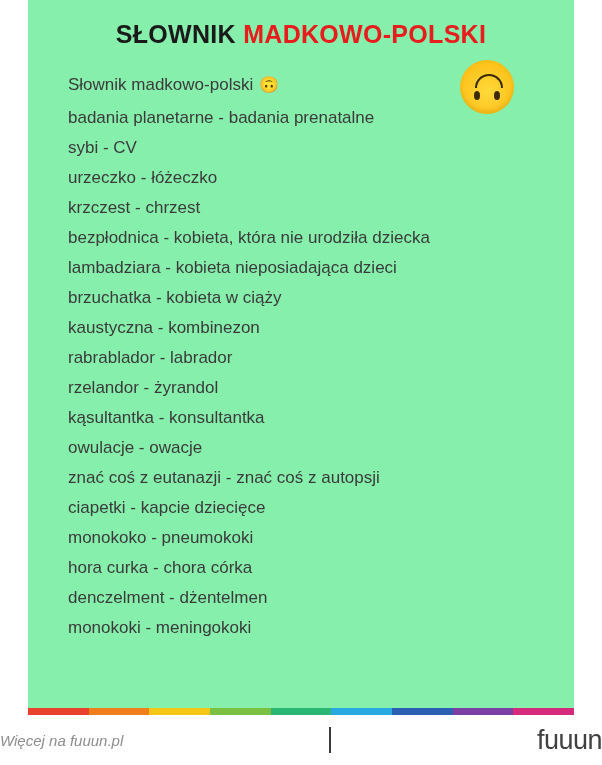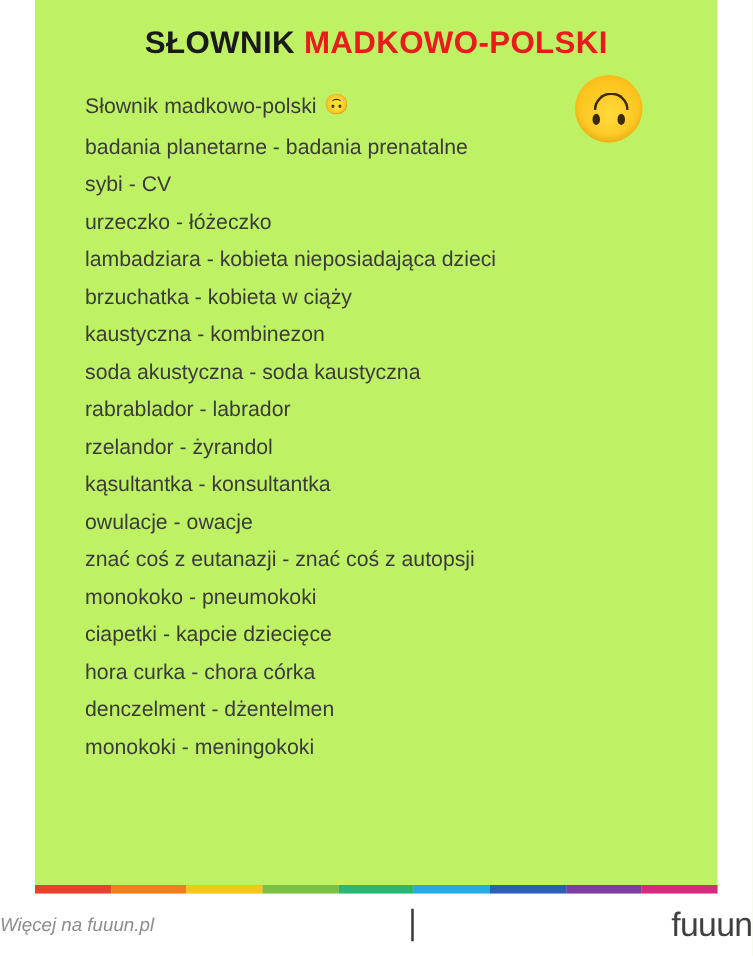--- a/index.html
+++ b/index.html
@@ -23,21 +23,21 @@
     box-sizing: border-box;
   }
 
   
   .card {
     position: absolute;
     left: 28px;
     top: 0;
     width: 546px;
     height: 714px;
-    background: #bef264;
+    background: #86efac;
     box-sizing: border-box;
   }
 
   .title {
     text-align: center;
     font-size: 25px;
     font-weight: bold;
     letter-spacing: 0.3px;
     margin: 0;
     padding-top: 20px;
@@ -181,31 +181,32 @@
     <div class="big-emoji">
       <span class="eye left"></span>
       <span class="eye right"></span>
       <span class="mouth"></span>
     </div>
 
     <ul class="entries">
       <li>badania planetarne - badania prenatalne</li>
       <li>sybi - CV</li>
       <li>urzeczko - łóżeczko</li>
+      <li>krzczest - chrzest</li>
+      <li>bezpłodnica - kobieta, która nie urodziła dziecka</li>
       <li>lambadziara - kobieta nieposiadająca dzieci</li>
       <li>brzuchatka - kobieta w ciąży</li>
       <li>kaustyczna - kombinezon</li>
-      <li>soda akustyczna - soda kaustyczna</li>
       <li>rabrablador - labrador</li>
       <li>rzelandor - żyrandol</li>
       <li>kąsultantka - konsultantka</li>
       <li>owulacje - owacje</li>
       <li>znać coś z eutanazji - znać coś z autopsji</li>
+      <li>ciapetki - kapcie dziecięce</li>
       <li>monokoko - pneumokoki</li>
-      <li>ciapetki - kapcie dziecięce</li>
       <li>hora curka - chora córka</li>
       <li>denczelment - dżentelmen</li>
       <li>monokoki - meningokoki</li>
     </ul>
 
   </div>
 
   <div class="color-strip">
     <span style="background: rgb(232, 65, 44);"></span>
     <span style="background: rgb(240, 125, 30);"></span>

